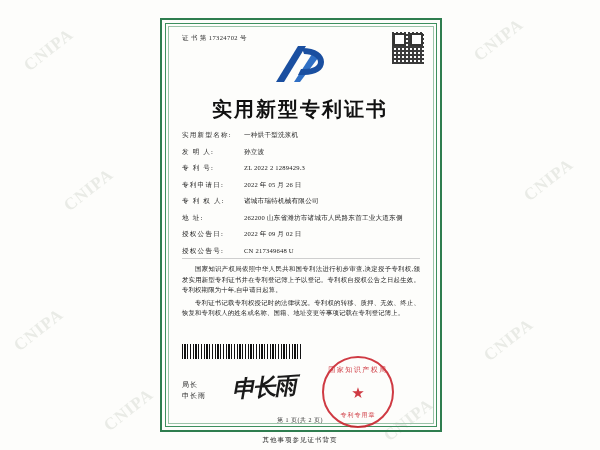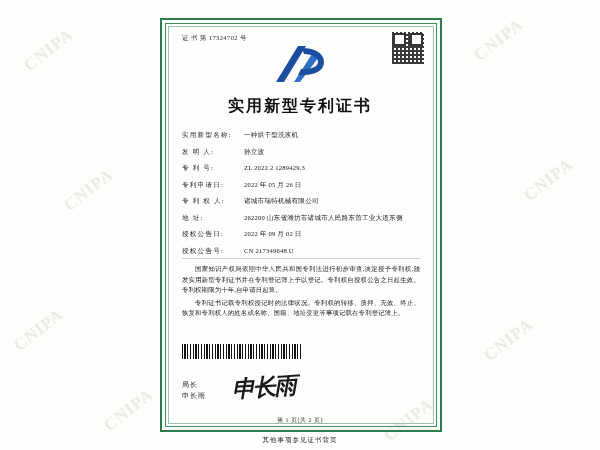--- a/index.html
+++ b/index.html
@@ -99,21 +99,21 @@
     width: 64px;
     height: 46px;
   }
   .title {
     position: absolute;
     left: 0;
     top: 96px;
     width: 600px;
     text-align: center;
     font-family: "Liberation Serif", serif;
-    font-size: 16px;
+    font-size: 20px;
     font-weight: bold;
     color: #111;
     letter-spacing: 2px;
   }
   .fields {
     position: absolute;
     left: 182px;
     top: 130px;
     width: 240px;
   }
@@ -326,17 +326,22 @@
   </div>
 
   <div class="barcode"></div>
 
   <div class="sign-block">
     <div>局长</div>
     <div>申长雨</div>
   </div>
   <div class="signature">申长雨</div>
 
+  <div class="seal">
+    <div class="seal-text-top">国家知识产权局</div>
+    <div class="star">★</div>
+    <div class="seal-text-bottom">专利专用章</div>
+  </div>
 
   <div class="page-no">第 1 页(共 2 页)</div>
   <div class="footer-note">其他事项参见证书背页</div>
 
 </div>
 
 </body></html>

